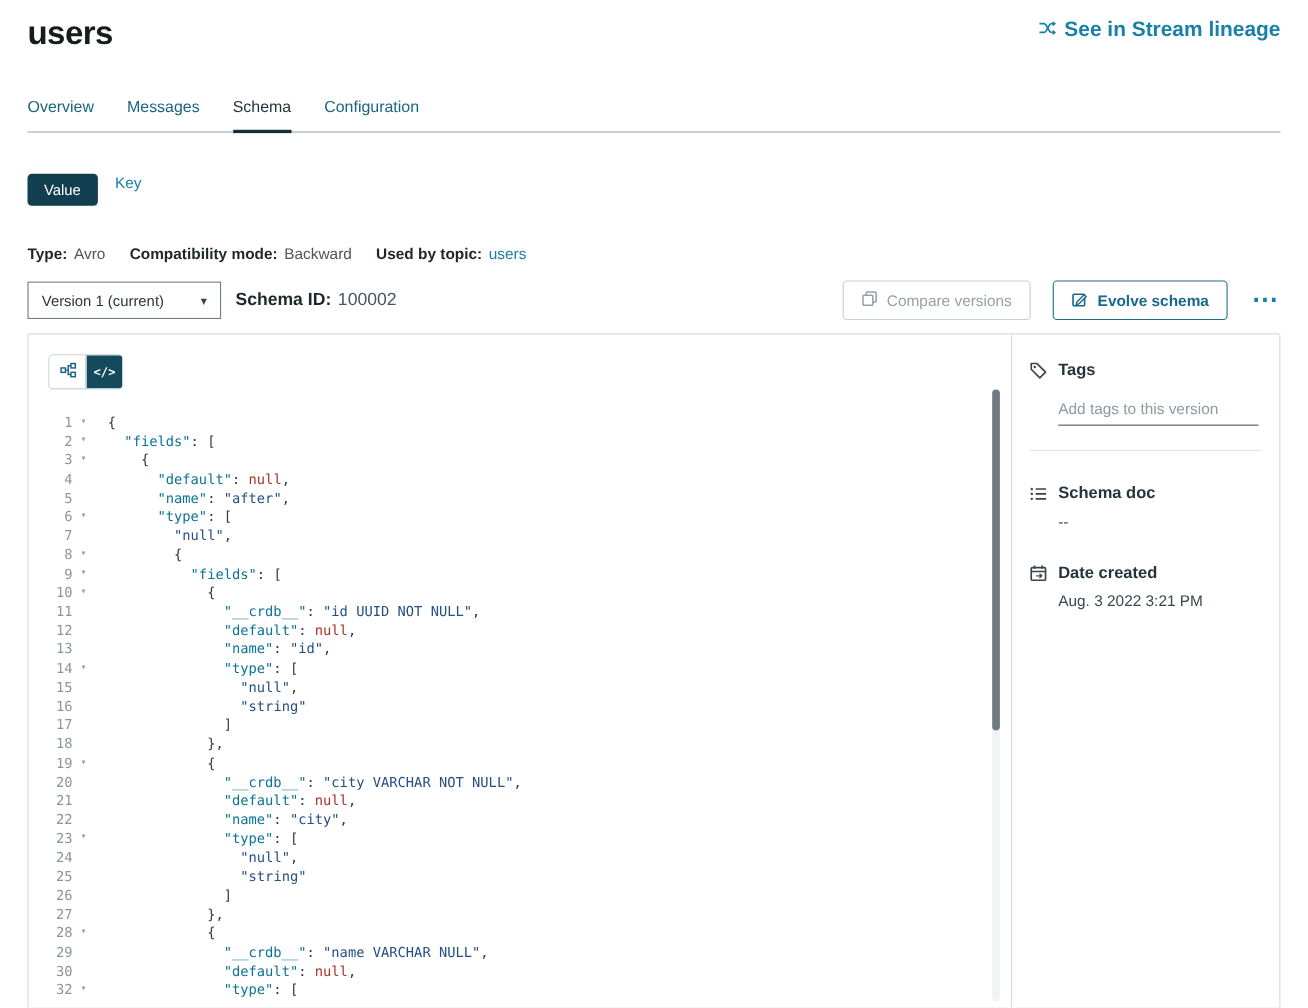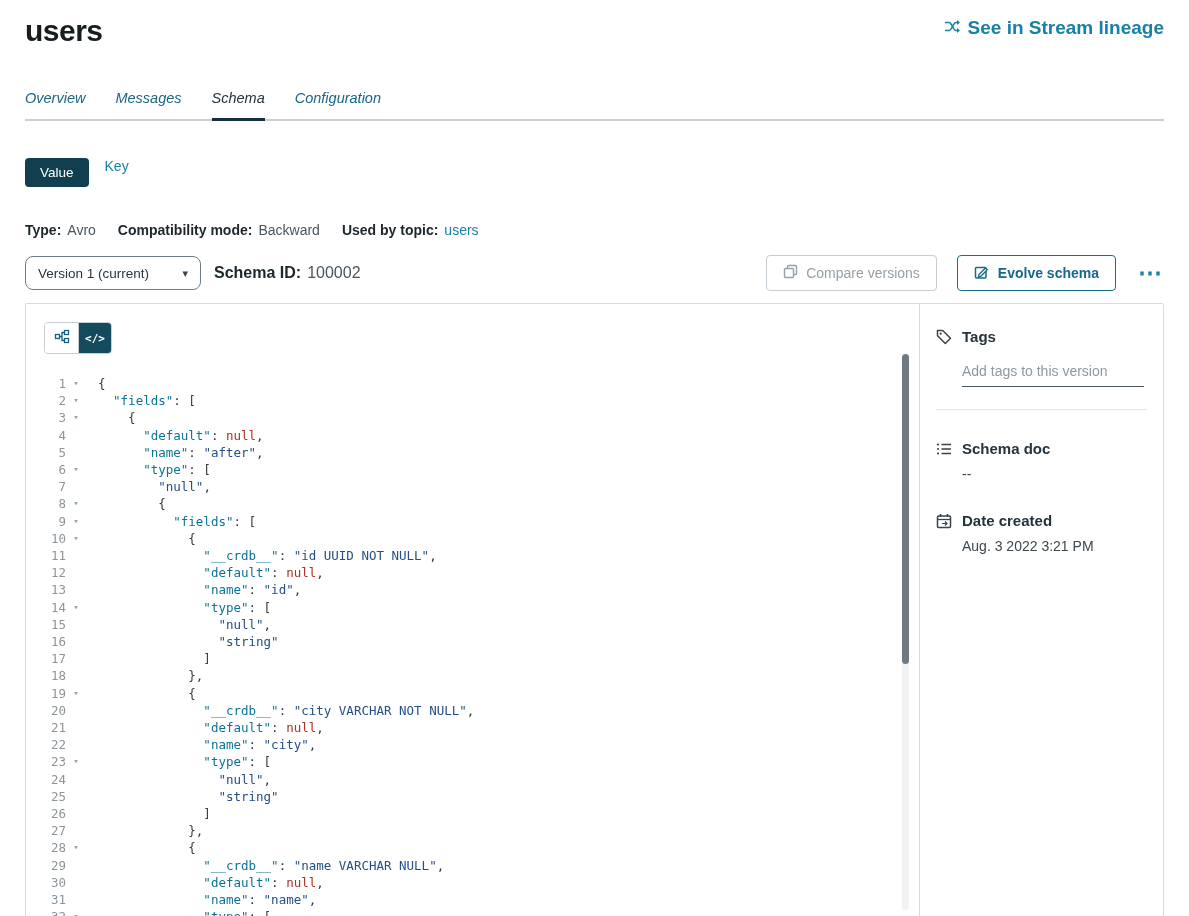--- a/index.html
+++ b/index.html
@@ -7,21 +7,21 @@
     font-family: "Liberation Sans", sans-serif; color: #2a353c; }
 
   
   .header { position: relative; padding: 14px 25px 0; }
   .page-title { font-size: 30px; font-weight: 700; color: #171c1f; letter-spacing: -0.5px; }
   .lineage-link { position: absolute; top: 17px; right: 25px; display: flex; align-items: center;
     gap: 7px; color: #1781a8; font-size: 19px; font-weight: 600; cursor: pointer; text-decoration: none; }
 
   
   .tabs { display: flex; gap: 30px; margin: 42px 25px 0; border-bottom: 2px solid #c9d0d6; }
-  .tab { padding-bottom: 13px; font-size: 14.5px; color: #1d6482; cursor: pointer; position: relative; font-style: italic; }
+  .tab { padding-bottom: 13px; font-size: 14.5px; color: #1d6482; cursor: pointer; position: relative; }
   .tab.active { color: #27333b; }
   .tab.active::after { content: ""; position: absolute; left: 0; right: 0; bottom: -2px;
     height: 3px; background: #14303d; }
 
   .content { padding: 0 25px; }
 
   
   .vk-toggle { margin-top: 37px; display: flex; align-items: flex-start; }
   .vk-value { background: #123f4f; color: #ffffff; border: none; border-radius: 4px;
     font-size: 13.5px; font-family: inherit; padding: 7px 15px; cursor: pointer; }
@@ -30,21 +30,21 @@
 
   
   .meta-row { margin-top: 35px; font-size: 14px; display: flex; align-items: center; }
   .meta-label { font-weight: 700; color: #1c262b; }
   .meta-value { color: #49565e; margin-left: 6px; }
   .meta-gap { width: 22px; }
   .topic-link { color: #1781a8; margin-left: 6px; cursor: pointer; text-decoration: none; }
 
   
   .version-row { margin-top: 17px; display: flex; align-items: center; }
-  .version-select { width: 176px; height: 34px; border: 1px solid #6f7c84; border-radius: 8px;
+  .version-select { width: 176px; height: 34px; border: 1px solid #6f7c84; border-radius: 0;
     display: flex; align-items: center; justify-content: space-between; padding: 0 12px;
     font-size: 13.5px; color: #2a353c; cursor: pointer; background: #fff; }
   .version-select .chev { font-size: 11px; color: #39444b; }
   .schema-id { margin-left: 13px; display: flex; align-items: center; }
   .right-actions { margin-left: auto; display: flex; align-items: center; gap: 20px; }
   .btn { height: 36px; border-radius: 4px; background: #fff; font-family: inherit;
     font-size: 14px; display: flex; align-items: center; gap: 8px; padding: 8px 16px; cursor: pointer; }
   .btn-compare { border: 1px solid #c6cdd3; color: #96a0a7; }
   .btn-evolve { border: 1px solid #1a6f8e; color: #16698a; font-weight: 600; }
   .btn-more { border: none; background: none; color: #1781a8; font-size: 24px; font-weight: 700;
@@ -209,21 +209,20 @@
           <div class="code-line"><span class="line-num">21</span><span class="fold"></span><span class="code-text">              <span class="tok-k">"default"</span><span class="tok-p">: </span><span class="tok-u">null</span><span class="tok-p">,</span></span></div>
           <div class="code-line"><span class="line-num">22</span><span class="fold"></span><span class="code-text">              <span class="tok-k">"name"</span><span class="tok-p">: </span><span class="tok-s">"city"</span><span class="tok-p">,</span></span></div>
           <div class="code-line"><span class="line-num">23</span><span class="fold">▾</span><span class="code-text">              <span class="tok-k">"type"</span><span class="tok-p">: [</span></span></div>
           <div class="code-line"><span class="line-num">24</span><span class="fold"></span><span class="code-text">                <span class="tok-s">"null"</span><span class="tok-p">,</span></span></div>
           <div class="code-line"><span class="line-num">25</span><span class="fold"></span><span class="code-text">                <span class="tok-s">"string"</span></span></div>
           <div class="code-line"><span class="line-num">26</span><span class="fold"></span><span class="code-text">              <span class="tok-p">]</span></span></div>
           <div class="code-line"><span class="line-num">27</span><span class="fold"></span><span class="code-text">            <span class="tok-p">},</span></span></div>
           <div class="code-line"><span class="line-num">28</span><span class="fold">▾</span><span class="code-text">            <span class="tok-p">{</span></span></div>
           <div class="code-line"><span class="line-num">29</span><span class="fold"></span><span class="code-text">              <span class="tok-k">"__crdb__"</span><span class="tok-p">: </span><span class="tok-s">"name VARCHAR NULL"</span><span class="tok-p">,</span></span></div>
           <div class="code-line"><span class="line-num">30</span><span class="fold"></span><span class="code-text">              <span class="tok-k">"default"</span><span class="tok-p">: </span><span class="tok-u">null</span><span class="tok-p">,</span></span></div>
-          <div class="code-line"><span class="line-num">31</span><span class="fold"></span><span class="code-text">              <span class="tok-k">"name"</span><span class="tok-p">: </span><span class="tok-s">"name"</span><span class="tok-p">,</span></span></div>
           <div class="code-line"><span class="line-num">32</span><span class="fold">▾</span><span class="code-text">              <span class="tok-k">"type"</span><span class="tok-p">: [</span></span></div>
         </div>
 
       <div class="sb-track">
         <div class="sb-thumb"></div>
       </div>
     </div>
 
     <aside class="sidebar">
       <div>

